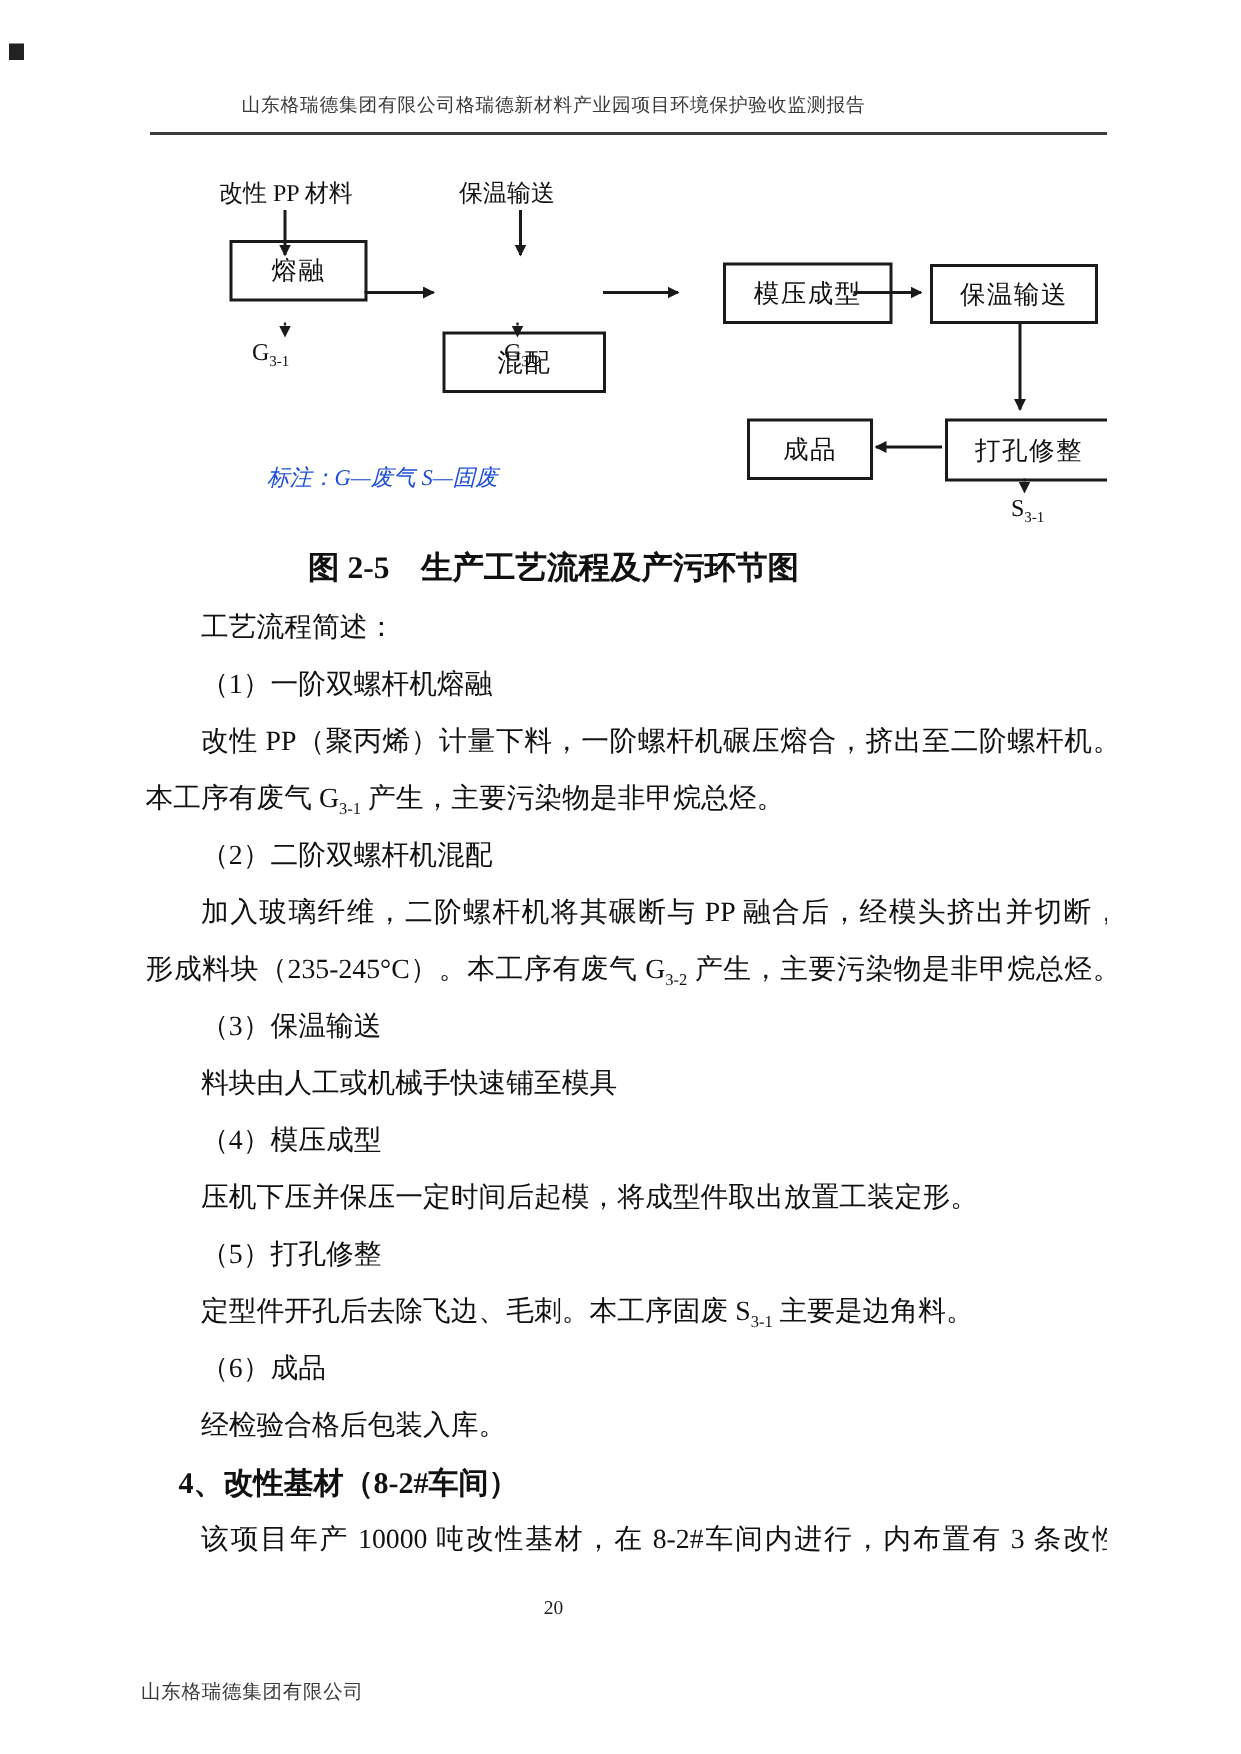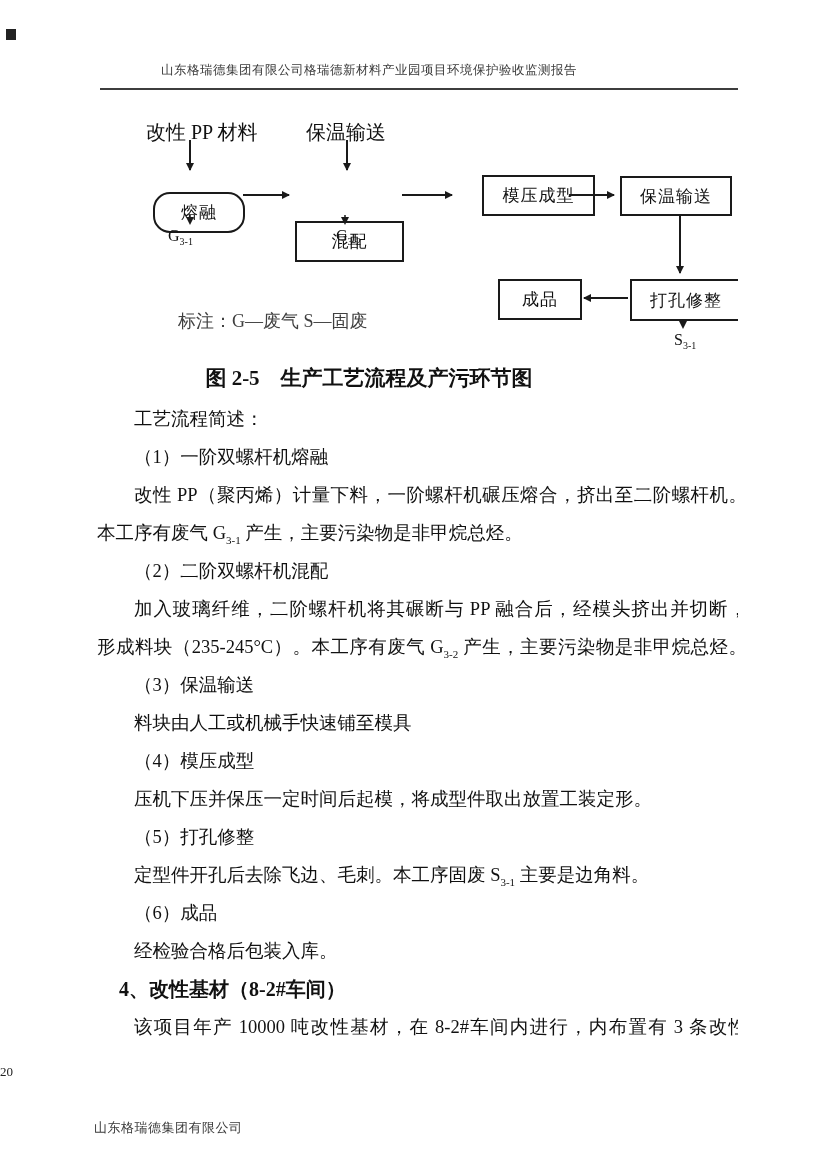--- a/index.html
+++ b/index.html
@@ -14,62 +14,62 @@
   
   .hdr{
     position:absolute;top:62px;left:0;width:100%;
     text-align:center;font-size:12.5px;color:#3a3a3a;letter-spacing:.5px;
   }
   .hdr-rule{
     position:absolute;top:88px;left:100px;width:648px;height:2px;background:#3d3d3d;
   }
   .artifact{position:absolute;left:6px;top:29px;width:10px;height:11px;background:#222;}
   
-  .dgm-label{position:absolute;font-size:20px;color:#111;white-space:nowrap;}
+  .dgm-label{position:absolute;font-size:16px;color:#111;white-space:nowrap;}
   .dgm-box{
     position:absolute;border:2px solid #1a1a1a;background:#fff;
     display:flex;align-items:center;justify-content:center;
     font-size:17px;color:#111;letter-spacing:1px;white-space:nowrap;
   }
   .dgm-emission{position:absolute;font-size:16px;color:#111;white-space:nowrap;}
   .dgm-emission sub{font-size:10px;}
-  .dgm-legend{position:absolute;left:178px;top:309px;font-size:18px;color:#404040;white-space:nowrap;}
+  .dgm-legend{position:absolute;left:178px;top:309px;font-size:15px;color:#1d4ed8;white-space:nowrap;font-style:italic;}
   svg.arrows{position:absolute;left:0;top:0;pointer-events:none;}
   
   .caption{
     position:absolute;top:364px;left:0;width:100%;
     text-align:center;font-weight:bold;font-size:21px;color:#111;
   }
   
   .body-text{position:absolute;left:97px;top:400px;width:650px;}
   .ln{height:38px;line-height:38px;font-size:18.5px;color:#111;white-space:normal;}
   .ln.ind{padding-left:37px;}
   .ln.ind-sm{padding-left:22px;}
   .ln.stretch{text-align:justify;text-align-last:justify;}
   .ln.bold{font-weight:bold;font-size:20px;}
   .ln sub{font-size:11px;}
   
-  .pagenum{position:absolute;top:1064px;left:0;width:100%;text-align:left;font-size:13px;color:#222;}
+  .pagenum{position:absolute;top:1064px;left:0;width:100%;text-align:center;font-size:13px;color:#222;}
   .ftr{position:absolute;top:1082px;left:94px;font-size:13px;color:#3a3a3a;letter-spacing:.5px;margin-top:37px;}
 </style>
 </head>
 <body>
 
 <div class="page">
 
   <div class="artifact"></div>
 
   <div class="hdr">山东格瑞德集团有限公司格瑞德新材料产业园项目环境保护验收监测报告</div>
   <div class="hdr-rule"></div>
 
   <div>
     <div class="dgm-label" style="left:146px;top:119px;">改性 PP 材料</div>
     <div class="dgm-label" style="left:306px;top:119px;">保温输送</div>
 
-    <div class="dgm-box" style="left:153px;top:192px;width:88px;height:37px;border-radius:17px;">熔融</div>
+    <div class="dgm-box" style="left:153px;top:160px;width:88px;height:37px;">熔融</div>
     <div class="dgm-box" style="left:295px;top:192px;width:105px;height:37px;margin-top:29px;">混配</div>
     <div class="dgm-box" style="left:458px;top:175px;width:109px;height:37px;margin-left:24px;">模压成型</div>
     <div class="dgm-box" style="left:620px;top:176px;width:108px;height:36px;">保温输送</div>
     <div class="dgm-box" style="left:498px;top:279px;width:80px;height:37px;">成品</div>
     <div class="dgm-box" style="left:630px;top:279px;width:108px;height:38px;">打孔修整</div>
 
     <div class="dgm-emission" style="left:168px;top:227px;"><span>G</span><sub>3-1</sub></div>
     <div class="dgm-emission" style="left:336px;top:227px;"><span>G</span><sub>3-2</sub></div>
     <div class="dgm-emission" style="left:674px;top:331px;"><span>S</span><sub>3-1</sub></div>
 

